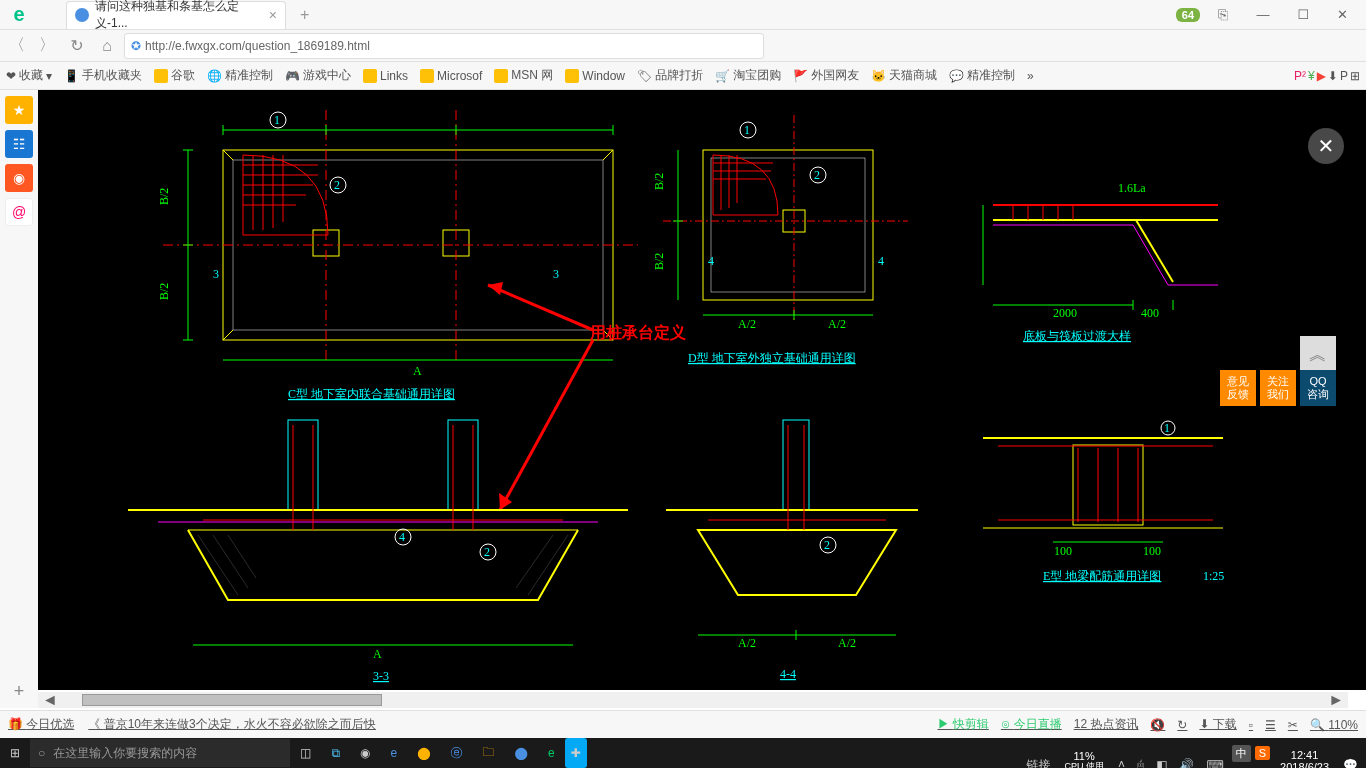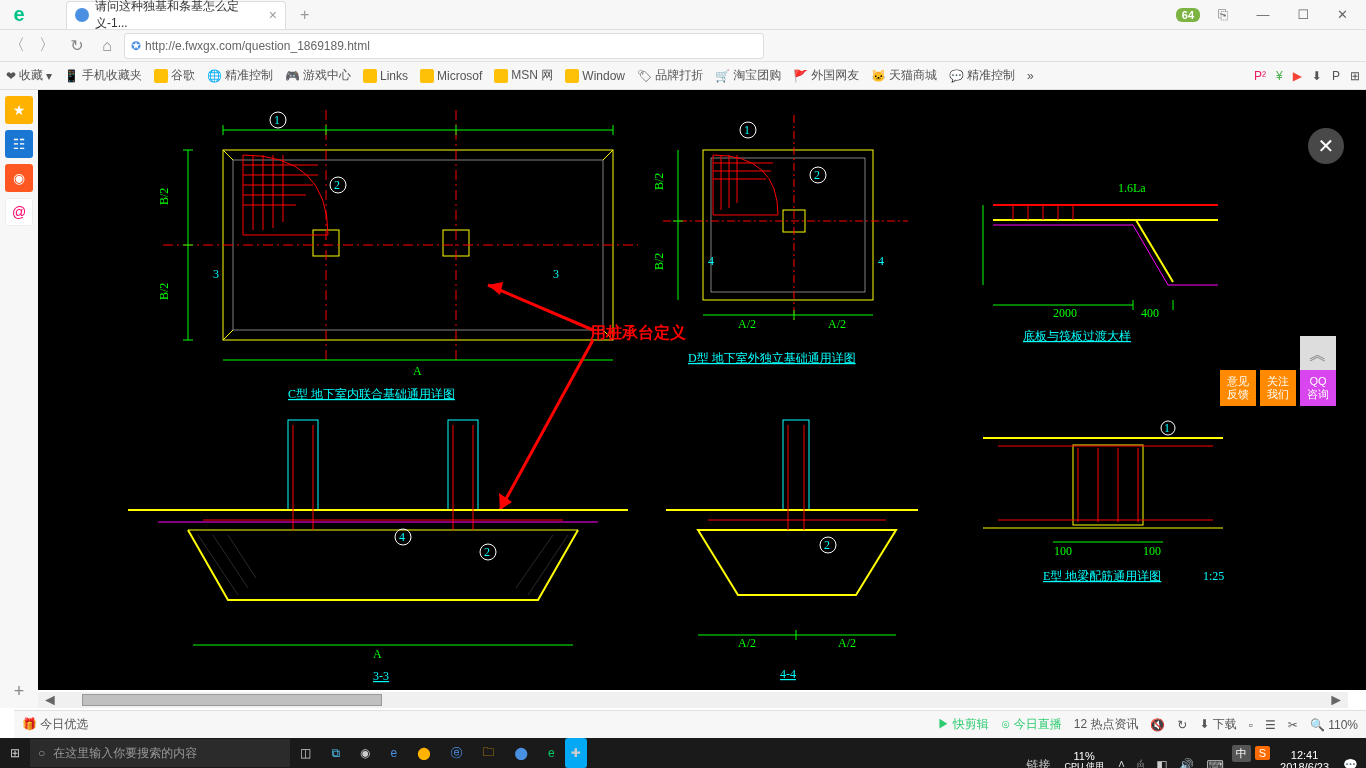--- a/index.html
+++ b/index.html
@@ -26,21 +26,21 @@
 .icon-sm{width:20px;height:20px;display:flex;align-items:center;justify-content:center;color:#666;font-size:13px;}
 .searchbox{width:170px;height:24px;border:1px solid #ddd;background:#fff;border-radius:3px;font-size:11px;color:#999;padding:0 18px 0 6px;position:relative;}
 .searchbox .mag{position:absolute;right:4px;top:4px;color:#999;}
 .icon-green{color:#2ecc71;}
 
 
 .bookbar{height:28px;background:#f7f7f7;display:flex;align-items:center;padding:0 6px;gap:12px;font-size:12px;color:#555;border-bottom:1px solid #e0e0e0;}
 .bm{display:flex;align-items:center;gap:3px;}
 .bm .ico{width:14px;height:14px;display:inline-block;}
 .folder{background:#ffc107;border-radius:2px;}
-.bookbar-right{margin-left:auto;display:flex;align-items:center;gap:10px;justify-content:space-between;}
+.bookbar-right{margin-left:auto;display:flex;align-items:center;gap:2px;justify-content:space-between;}
 
 
 .leftside{position:absolute;left:0;top:90px;width:38px;background:#f7f7f7;height:618px;display:flex;flex-direction:column;align-items:center;padding-top:6px;gap:6px;}
 .side-ico{width:28px;height:28px;border-radius:3px;display:flex;align-items:center;justify-content:center;font-size:14px;color:#fff;}
 .side-add{position:absolute;bottom:6px;color:#888;font-size:18px;}
 
 
 .content{position:absolute;left:38px;top:90px;right:0;height:600px;background:#000;overflow:hidden;}
 .content svg{width:100%;height:100%;}
 .cad-txt{font-size:12px;fill:#0ff;font-family:SimSun;}
@@ -48,26 +48,26 @@
 .cad-txt-cy{fill:#0ff;text-decoration:underline;}
 .red-annot{fill:#f00;font-size:16px;font-weight:bold;}
 
 
 .hscroll{position:absolute;left:38px;right:18px;bottom:60px;height:16px;background:#f0f0f0;display:flex;align-items:center;}
 .hscroll .thumb{height:12px;background:#c0c0c0;border:1px solid #999;margin-left:20px;width:300px;}
 
 
 .float-btns{position:absolute;right:30px;top:370px;display:flex;flex-direction:row;gap:4px;}
 .float-btn{width:36px;height:36px;background:#ff8a00;color:#fff;font-size:11px;display:flex;align-items:center;justify-content:center;text-align:center;line-height:1.2;}
-.float-qq{background:#d946ef;}
+.float-qq{background:#0c4a6e;}
 .scroll-top{width:36px;height:36px;background:#ddd;color:#888;display:flex;align-items:center;justify-content:center;font-size:18px;position:absolute;right:30px;top:380px;margin-top:-44px;}
 .close-overlay{position:absolute;right:22px;top:128px;width:36px;height:36px;background:rgba(80,80,80,0.9);border-radius:50%;color:#fff;font-size:20px;display:flex;align-items:center;justify-content:center;}
 
 
-.botbar{position:absolute;left:14px;right:0;bottom:30px;height:28px;background:#f7f7f7;display:flex;align-items:center;padding:0 8px;font-size:12px;color:#555;border-top:1px solid #e0e0e0;gap:14px;}
+.botbar{position:absolute;left:0;right:0;bottom:30px;height:28px;background:#f7f7f7;display:flex;align-items:center;padding:0 8px;font-size:12px;color:#555;border-top:1px solid #e0e0e0;gap:14px;text-decoration:underline;}
 .botbar-right{margin-left:auto;display:flex;align-items:center;gap:12px;}
 .play-ico{color:#2ecc71;}
 
 
 .taskbar{position:absolute;left:0;right:0;bottom:0;height:30px;background:#1a1a1a;display:flex;align-items:center;color:#fff;font-size:12px;}
 .tb-btn{height:30px;padding:0 10px;display:flex;align-items:center;justify-content:center;color:#ccc;}
 .tb-search{background:#2b2b2b;height:28px;width:260px;display:flex;align-items:center;padding:0 8px;color:#999;gap:8px;}
 .tb-right{margin-left:auto;display:flex;align-items:center;gap:4px;padding-right:4px;}
 .tb-ico{padding:0 4px;color:#ccc;margin-top:24px;}
 .tb-time{text-align:center;font-size:11px;line-height:1.1;padding:0 6px;margin-top:16px;}
@@ -360,20 +360,21 @@
 </div>
 
 <div class="hscroll">
   <span style="padding:0 4px;color:#666">◄</span>
   <div class="thumb"></div>
   <span style="margin-left:auto;padding:0 4px;color:#666">►</span>
 </div>
 
 <div class="botbar">
   <span>🎁 <span>今日优选</span></span>
+  <span>《 <span style="text-decoration:underline">普京10年来连做3个决定，水火不容必欲除之而后快</span></span>
   <div class="botbar-right">
     <span class="play-ico">▶ <span>快剪辑</span></span>
     <span class="play-ico">⊙ <span>今日直播</span></span>
     <span>12 <span>热点资讯</span></span>
     <span>🔇</span>
     <span>↻</span>
     <span>⬇ <span>下载</span></span>
     <span>▫</span>
     <span>☰</span>
     <span>✂</span>

